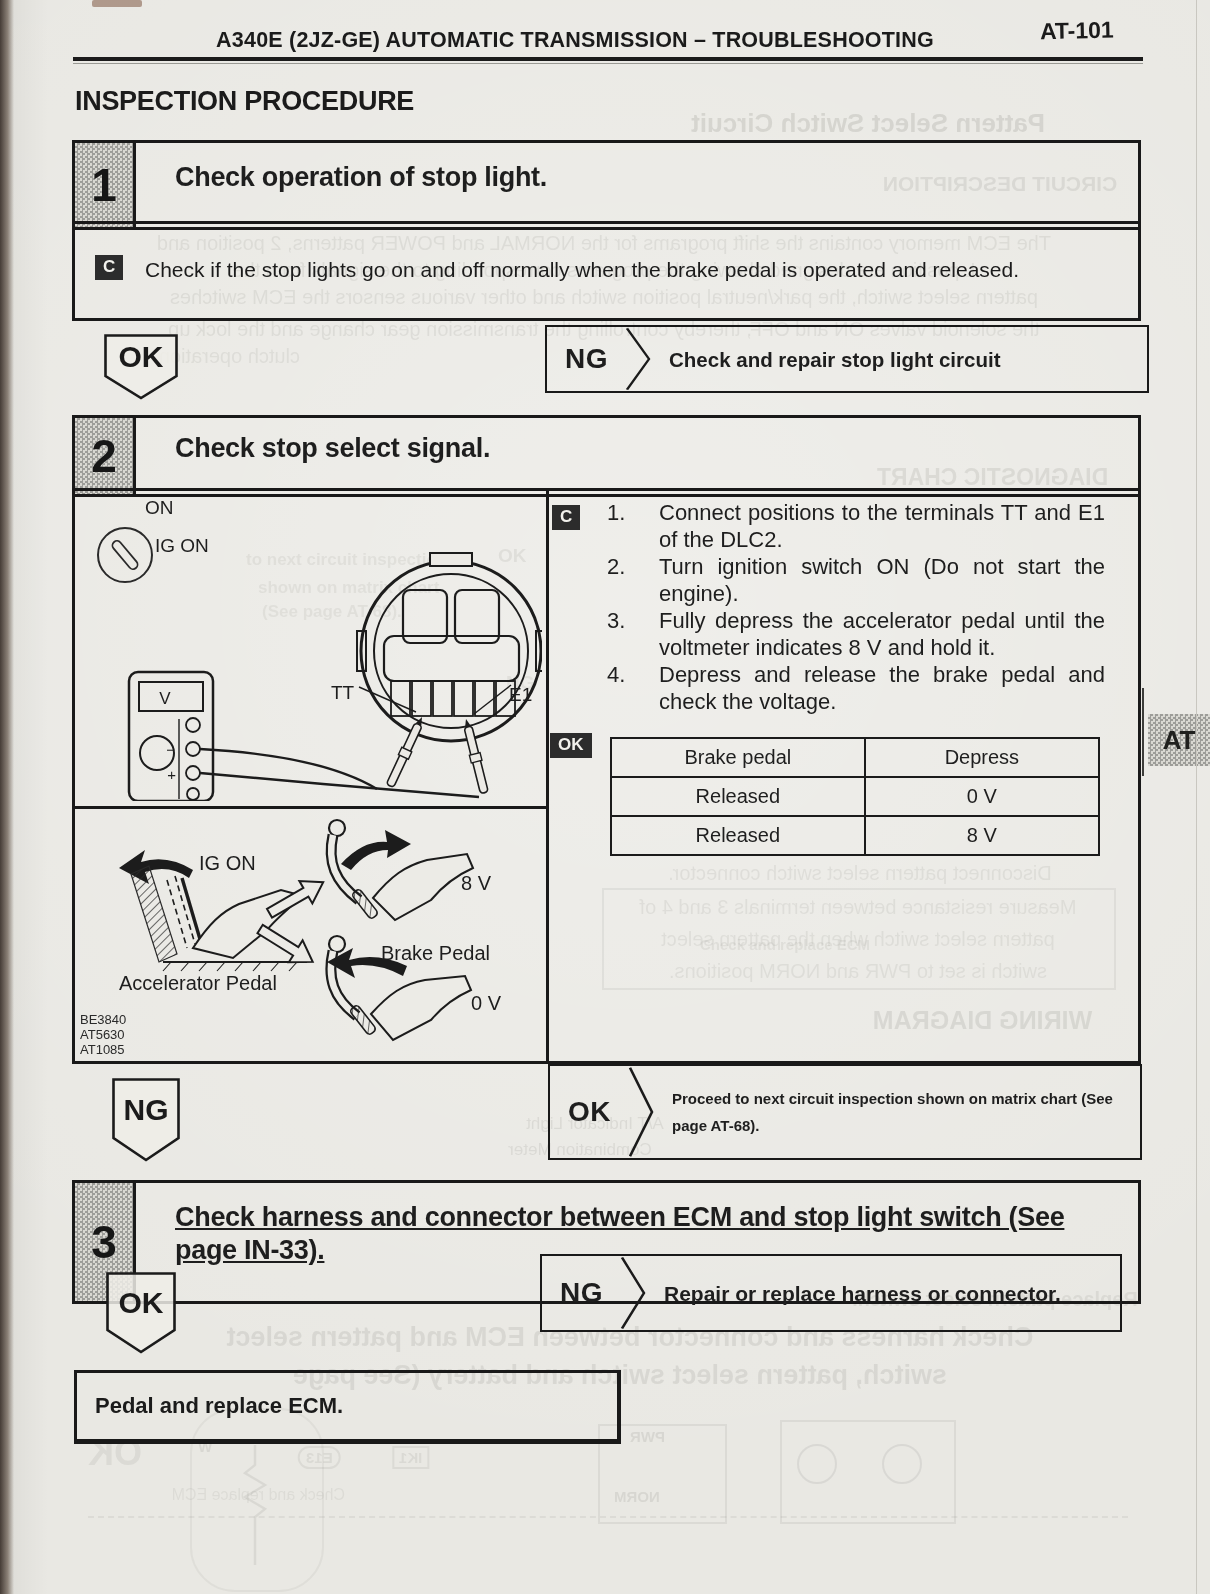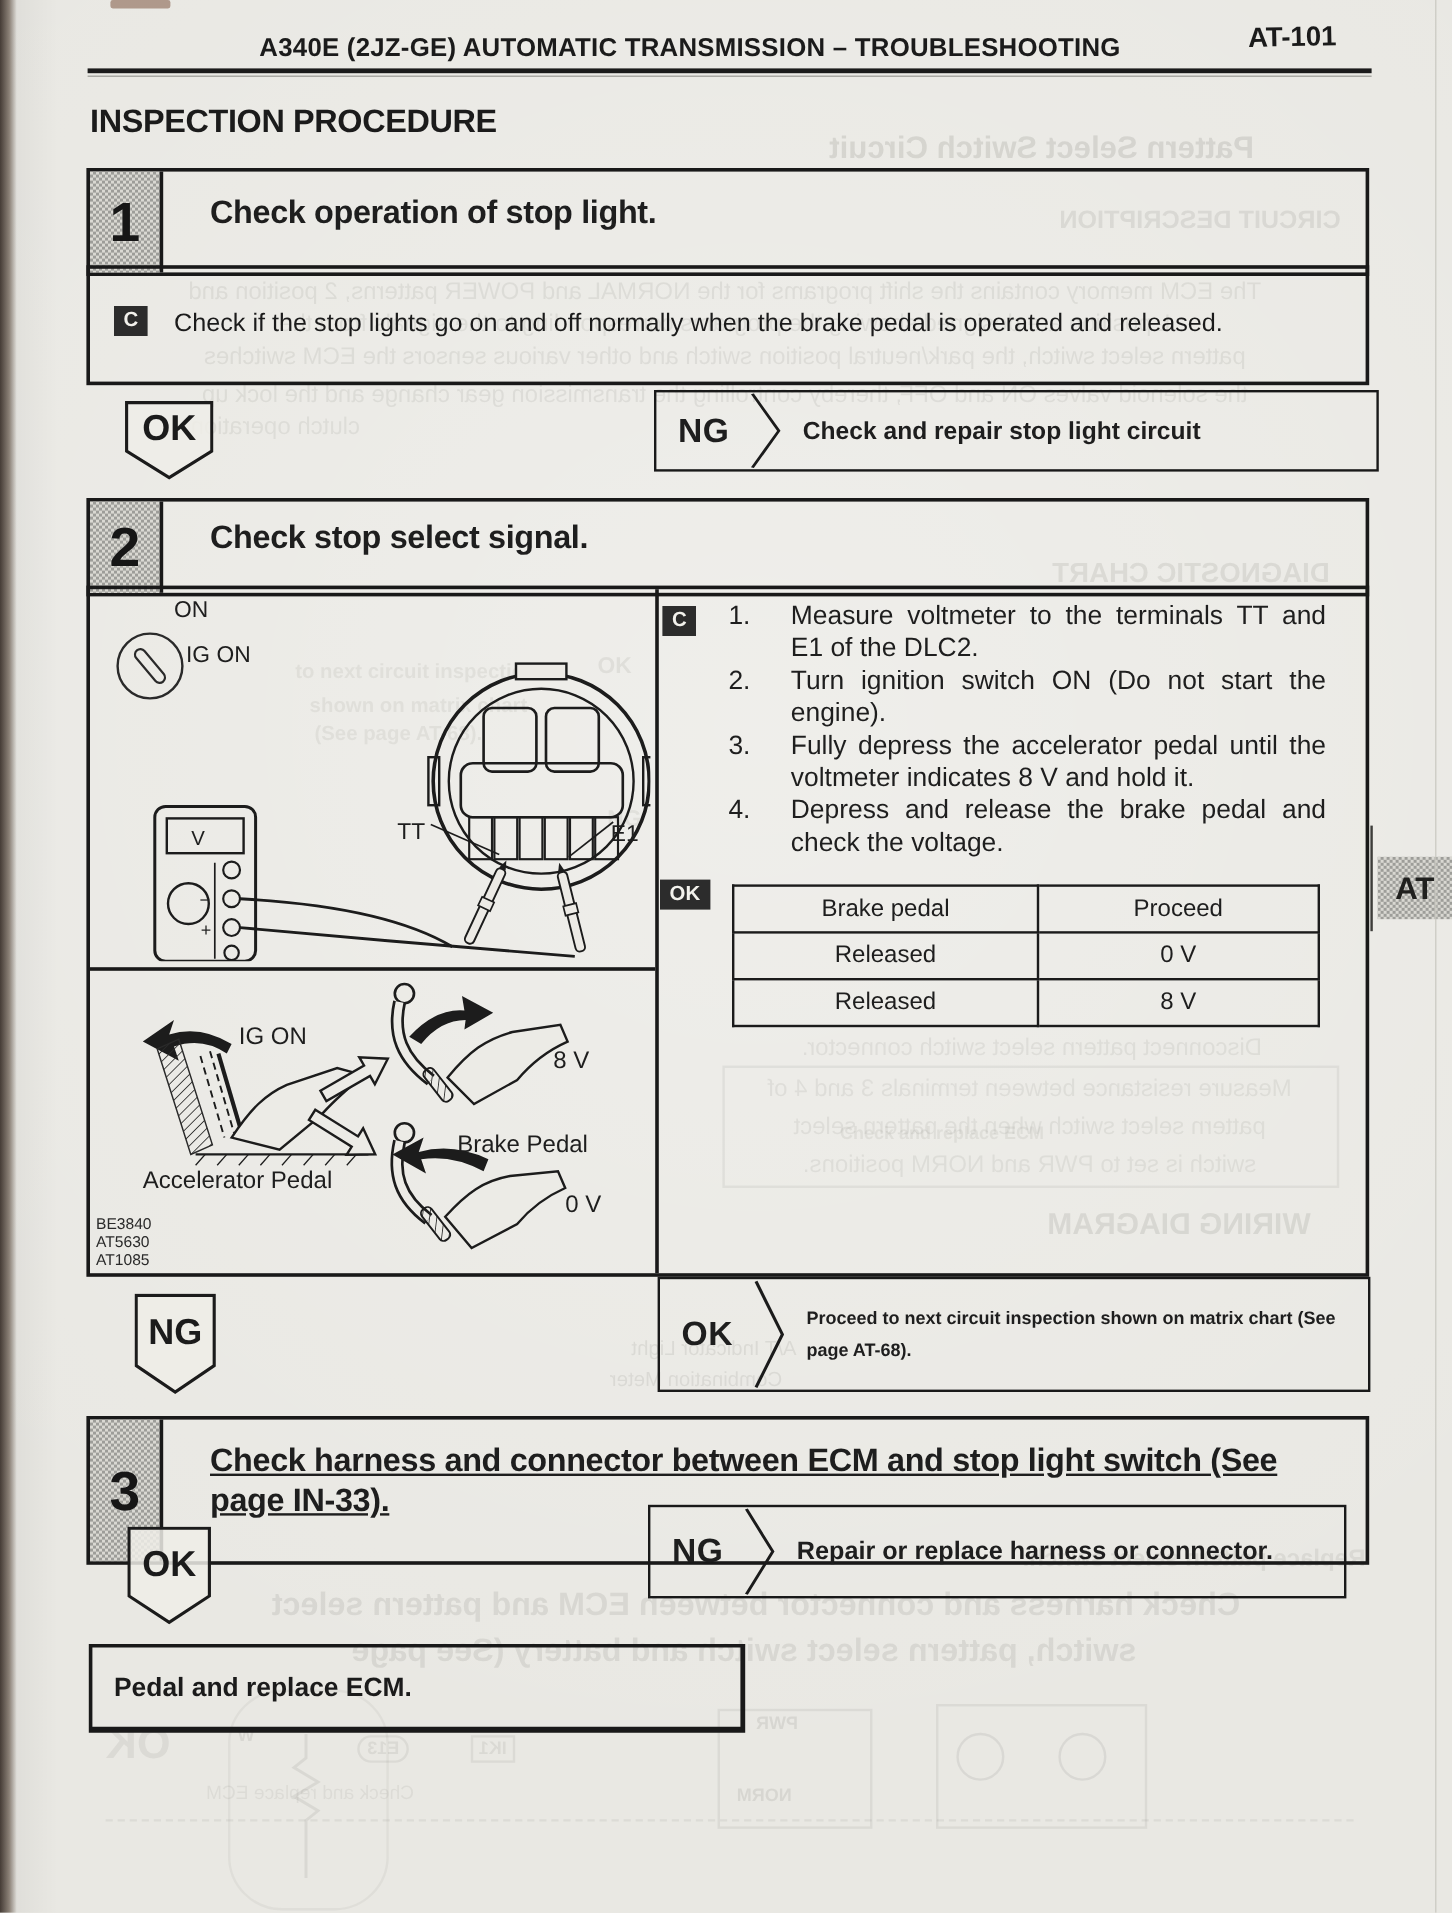--- a/index.html
+++ b/index.html
@@ -262,21 +262,21 @@
 
     <text x="5" y="216" font-size="13" fill="#2a2a2a">BE3840</text>
     <text x="5" y="231" font-size="13" fill="#2a2a2a">AT5630</text>
     <text x="5" y="246" font-size="13" fill="#2a2a2a">AT1085</text>
   </svg>
 
   <span class="badge" style="left:552px;top:505px;">C</span>
   <div class="ilist">
     <div class="irow">
       <div class="n">1.</div>
-      <div class="t">Measure voltmeter to the terminals TT and E1 of the DLC2.</div>
+      <div class="t">Connect positions to the terminals TT and E1 of the DLC2.</div>
     </div>
     <div class="irow">
       <div class="n">2.</div>
       <div class="t">Turn ignition switch ON (Do not start the engine).</div>
     </div>
     <div class="irow">
       <div class="n">3.</div>
       <div class="t">Fully depress the accelerator pedal until the voltmeter indicates 8 V and hold it.</div>
     </div>
     <div class="irow">
@@ -284,21 +284,21 @@
       <div class="t">Depress and release the brake pedal and check the voltage.</div>
     </div>
   </div>
 
   <span class="badge" style="left:550px;top:733px;">OK</span>
   <div class="abs" style="left:610px;top:737px;width:490px;z-index:3;">
     <table class="vt">
       <tbody>
           <tr>
         <th style="width:52%;">Brake pedal</th>
-        <th>Proceed</th>
+        <th>Depress</th>
       </tr>
       <tr>
         <td>Released</td>
         <td>0 V</td>
       </tr>
       <tr>
         <td>Released</td>
         <td>8 V</td>
       </tr>
     </tbody>

